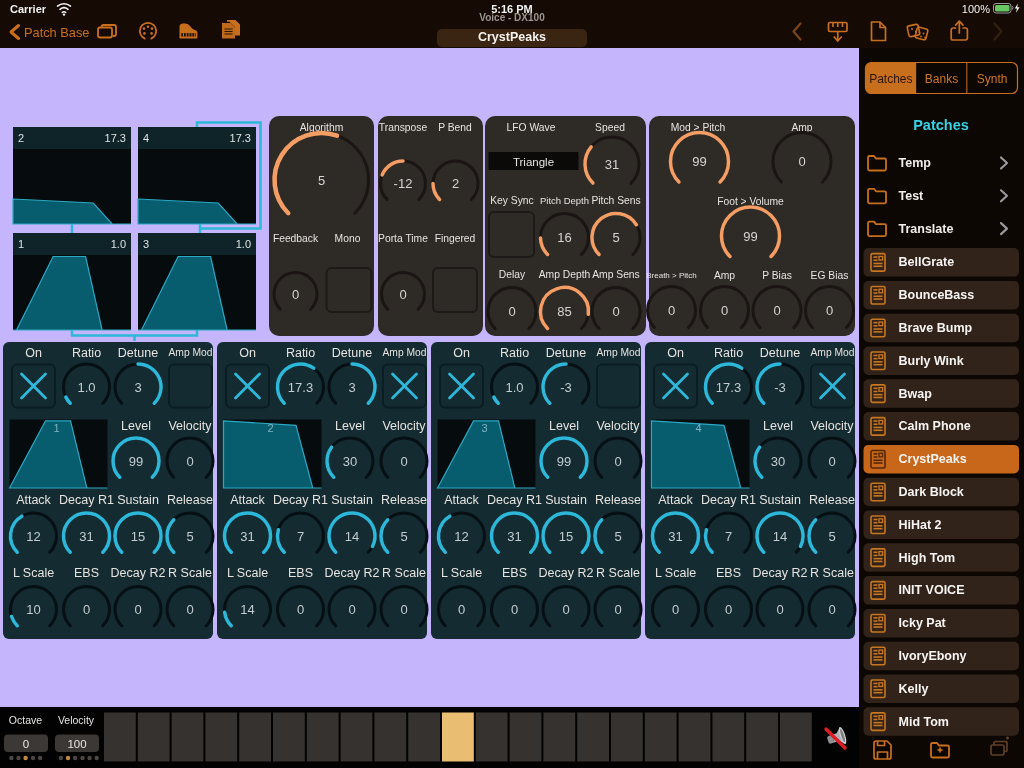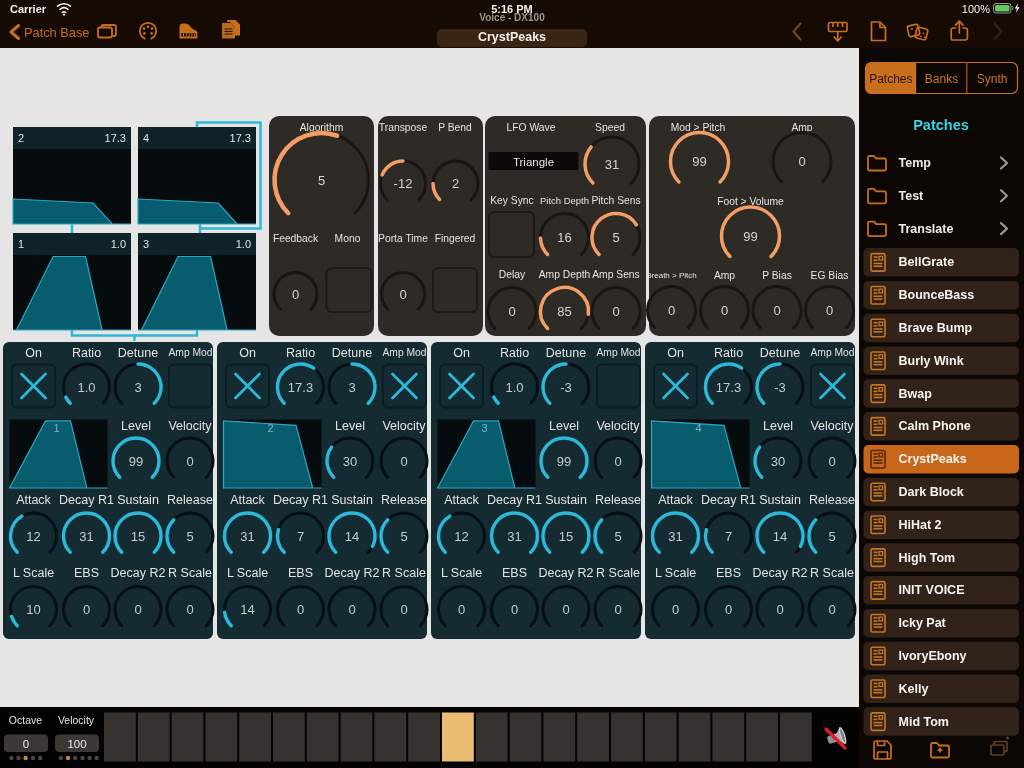--- a/index.html
+++ b/index.html
@@ -1,17 +1,17 @@
 <!DOCTYPE html>
 <html><head><meta charset="utf-8">
 <style>
   html,body { margin:0; padding:0; width:1024px; height:768px; background:#000; overflow:hidden; }
   * { box-sizing:border-box; font-family:"Liberation Sans", sans-serif; }
   .abs { position:absolute; }
-  #stage { position:relative; width:1024px; height:752px; background:#e5e5e5; }
+  #stage { position:relative; width:1024px; height:752px; background:#c4b5fd; }
 </style></head>
 <body>
 <div id="stage">
   <div class="abs" style="left:0;top:0;width:1024px;height:48px;background:#150b04;"></div>
   <div class="abs" style="left:0;top:707px;width:859px;height:61px;background:#020202;"></div>
   <div class="abs" style="left:859px;top:48px;width:165px;height:720px;background:#0d0703;"></div>
 
   <div class="abs" style="left:269px;top:116px;width:105px;height:220px;background:#2e2a26;border-radius:10px;"></div>
   <div class="abs" style="left:377.5px;top:116px;width:105px;height:220px;background:#2e2a26;border-radius:10px;"></div>
   <div class="abs" style="left:485px;top:116px;width:161px;height:220px;background:#2e2a26;border-radius:10px;"></div>

